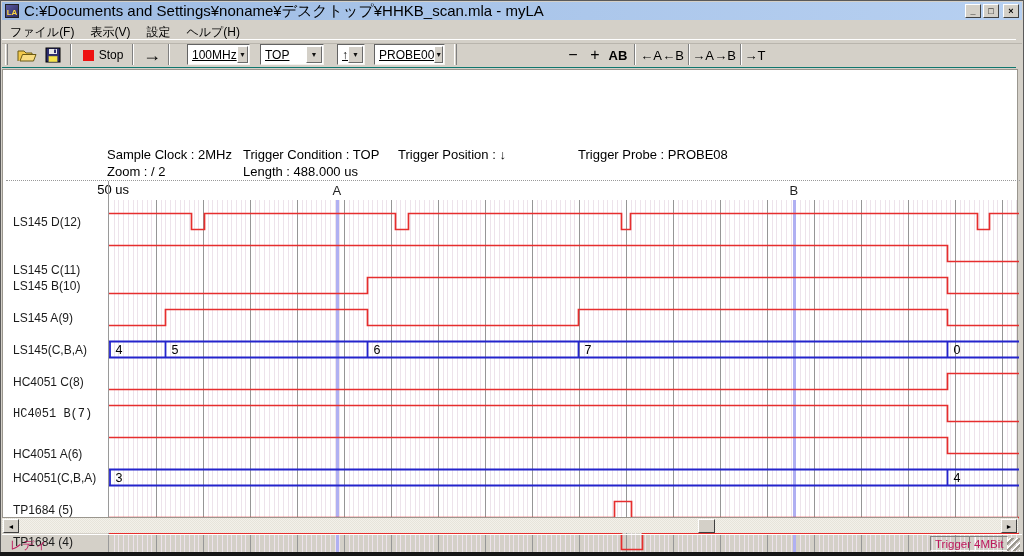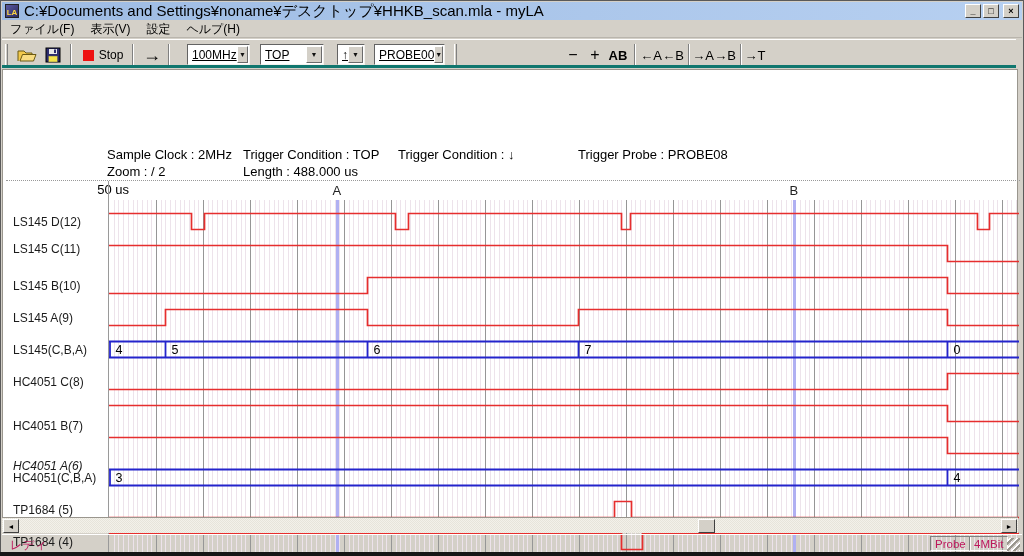--- a/index.html
+++ b/index.html
@@ -25,29 +25,29 @@
   .title-text { margin-left:5px; font-size:15px; color:#000; white-space:nowrap; }
   .tb-btns { position:absolute; right:3px; top:2px; display:flex; gap:2px; }
   .tb-btn {
     width:16px; height:14px; background:#D4D0C8; font-size:9px; font-weight:bold;
     border:1px solid; border-color:#fff #404040 #404040 #fff;
     display:flex; align-items:center; justify-content:center; color:#000;
   }
   .tb-btn.close { margin-left:2px; }
   
   .menubar {
-    position:absolute; left:2px; top:21px; right:2px; height:17px;
+    position:absolute; left:2px; top:21px; right:2px; height:23px;
     display:flex; align-items:center; font-size:12px;
     border-bottom:1px solid #b9b5ad;
   }
   .menu-item { padding:1px 8px; color:#000; white-space:nowrap; }
   
   .toolbar {
     position:absolute; left:2px; top:39px; right:8px; height:29px;
-    border-top:1px solid #fff; border-bottom:3px solid #0f766e;
+    border-top:1px solid #fff; border-bottom:1px solid #0f766e;
   }
   .grip { position:absolute; top:4px; width:3px; height:21px;
     border-left:1px solid #fff; border-right:1px solid #808080; }
   .tsep { position:absolute; top:4px; width:2px; height:21px;
     border-left:1px solid #808080; border-right:1px solid #fff; }
   .tool-btn {
     position:absolute; top:5px; height:20px; display:flex; align-items:center;
     justify-content:center; color:#000; font-size:13px;
   }
   .combo {
@@ -193,38 +193,38 @@
     <div class="tsep" style="left:686px"></div>
     <div class="tool-btn" style="left:690px;width:22px">→A</div>
     <div class="tool-btn" style="left:712px;width:22px">→B</div>
     <div class="tsep" style="left:738px"></div>
     <div class="tool-btn" style="left:742px;width:22px">→T</div>
   </div>
 
   <div class="docview">
     <span class="info-line" style="left:104px;top:77px">Sample Clock : 2MHz</span>
     <span class="info-line" style="left:240px;top:77px">Trigger Condition : TOP</span>
-    <span class="info-line" style="left:395px;top:77px">Trigger Condition : ↓</span>
+    <span class="info-line" style="left:395px;top:77px">Trigger Position : ↓</span>
     <span class="info-line" style="left:575px;top:77px">Trigger Probe : PROBE08</span>
     <span class="info-line" style="left:104px;top:94px">Zoom : /   2</span>
     <span class="info-line" style="left:240px;top:94px">Length : 488.000 us</span>
 
     <div class="dotline"></div>
     <span class="scale-label">50 us</span>
     <div class="plot-border-v"></div>
 
     <div id="gutter">
         <div class="gutter-label" style="top: 144px;">LS145 D(12)</div>
-        <div class="gutter-label" style="top: 171px;">LS145 C(11)</div>
+        <div class="gutter-label" style="top: 192px;">LS145 C(11)</div>
         <div class="gutter-label" style="top: 208px;">LS145 B(10)</div>
         <div class="gutter-label" style="top: 240px;">LS145 A(9)</div>
         <div class="gutter-label" style="top: 272px;">LS145(C,B,A)</div>
         <div class="gutter-label" style="top: 304px;">HC4051 C(8)</div>
-        <div class="gutter-label" style="top: 348px;">HC4051 B(7)</div>
-        <div class="gutter-label" style="top: 388px; font-style: italic;">HC4051 A(6)</div>
+        <div class="gutter-label" style="top: 336px; font-family: Liberation Mono, monospace;">HC4051 B(7)</div>
+        <div class="gutter-label" style="top: 376px;">HC4051 A(6)</div>
         <div class="gutter-label" style="top: 400px;">HC4051(C,B,A)</div>
         <div class="gutter-label" style="top: 432px;">TP1684 (5)</div>
         <div class="gutter-label" style="top: 464px;">TP1684 (4)</div>
       </div>
     <div id="cursor-labels">
         <span class="cursor-label" style="left: 329.5px;">A</span>
         <span class="cursor-label" style="left: 786.5px;">B</span>
       </div>
 
     <div id="plot-wrap">
@@ -456,19 +456,19 @@
   </div>
 
   <div class="hscroll">
     <div class="sc-btn" style="left:1px">◄</div>
     <div class="sc-thumb"></div>
     <div class="sc-btn" style="right:1px">►</div>
   </div>
 
   <div class="statusbar">
     <span class="status-text">レディ</span>
-    <span class="status-panel" style="left:928px">Probe</span>
+    <span class="status-panel" style="left:928px">Trigger</span>
     <span class="status-panel" style="left:967px">4MBit</span>
     <div class="resize-grip"></div>
   </div>
 
   <div class="bottom-strip"></div>
 </div>
 
 </body></html>

